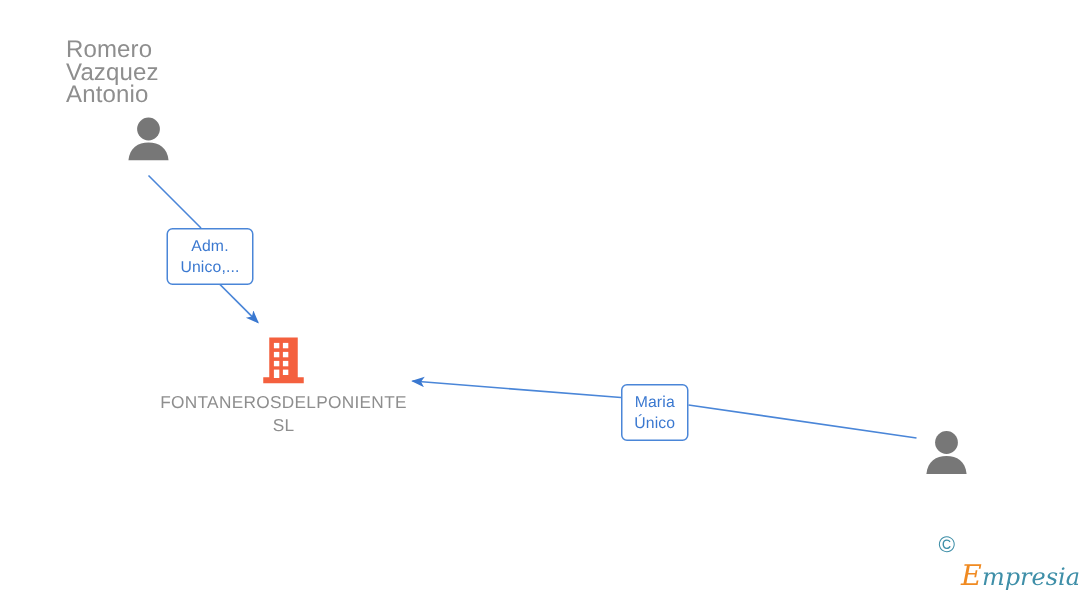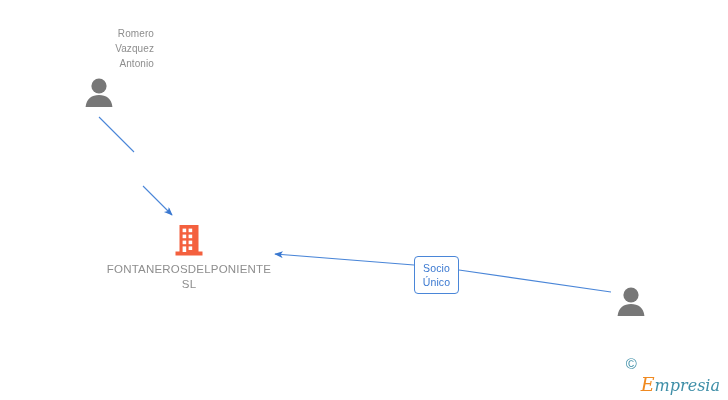--- a/index.html
+++ b/index.html
@@ -24,23 +24,23 @@
     width: 728px;
     height: 400px;
   }
 
   
   .node {
     position: absolute;
   }
   .person-name {
     color: #8e8e8e;
-    font-size: 10px;
+    font-size: 16px;
     line-height: 15px;
-    text-align: right;
+    text-align: left;
     white-space: pre-line;
     letter-spacing: 0.1px;
   }
   .person-icon {
     display: block;
     margin: 0 auto;
   }
 
   
   .company-icon {
@@ -125,39 +125,41 @@
   <div class="node" style="left:44px; top:26px; width:110px;">
     <div class="person-name">Romero
 Vazquez
 Antonio</div>
     <svg class="person-icon" width="32" height="30" viewBox="0 0 32 30" style="margin-top:6px;">
       <circle cx="16" cy="9" r="7.6" fill="#777777"></circle>
       <path d="M2.6,30 C3.4,21.4 9.0,18 16,18 C23,18 28.6,21.4 29.4,30 Z" fill="#777777"></path>
     </svg>
   </div>
 
+  <div class="rel-label" style="left:111px; top:152px; width:58px;">Adm.
+Unico,...</div>
 
   <div class="node" style="left:89px; top:224px; width:200px;">
     <svg class="company-icon" width="28" height="32" viewBox="0 0 28 32">
       <rect x="4.5" y="1" width="19" height="27" fill="#f4603e"></rect>
       <rect x="0.5" y="27.5" width="27" height="4" fill="#f4603e"></rect>
       <rect x="7.6" y="4.6" width="3.6" height="3.6" fill="#ffffff"></rect>
       <rect x="13.6" y="4.6" width="3.6" height="3.6" fill="#ffffff"></rect>
       <rect x="7.6" y="10.6" width="3.6" height="3.6" fill="#ffffff"></rect>
       <rect x="13.6" y="10.6" width="3.6" height="3.6" fill="#ffffff"></rect>
       <rect x="7.6" y="16.6" width="3.6" height="3.6" fill="#ffffff"></rect>
       <rect x="13.6" y="16.6" width="3.6" height="3.6" fill="#ffffff"></rect>
       <rect x="7.6" y="22.4" width="3.6" height="5.6" fill="#ffffff"></rect>
       <rect x="13.6" y="22.4" width="3.6" height="3.6" fill="#ffffff"></rect>
     </svg>
     <div class="company-name">FONTANEROSDELPONIENTE
 SL</div>
   </div>
 
-  <div class="rel-label" style="left:414px; top:256px; width:45px;">Socio
+  <div class="rel-label" style="left:414px; top:256px; width:45px;">Maria
 Único</div>
 
   <div class="node" style="left:576px; top:286px; width:110px;">
     <svg class="person-icon" width="32" height="30" viewBox="0 0 32 30">
       <circle cx="16" cy="9" r="7.6" fill="#777777"></circle>
       <path d="M2.6,30 C3.4,21.4 9.0,18 16,18 C23,18 28.6,21.4 29.4,30 Z" fill="#777777"></path>
     </svg>
   </div>
 
   <div id="watermark">

